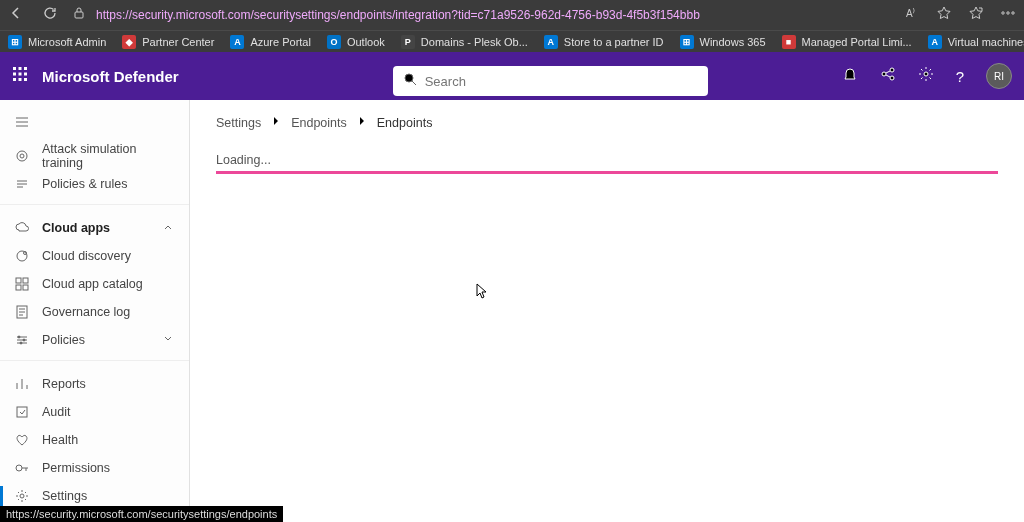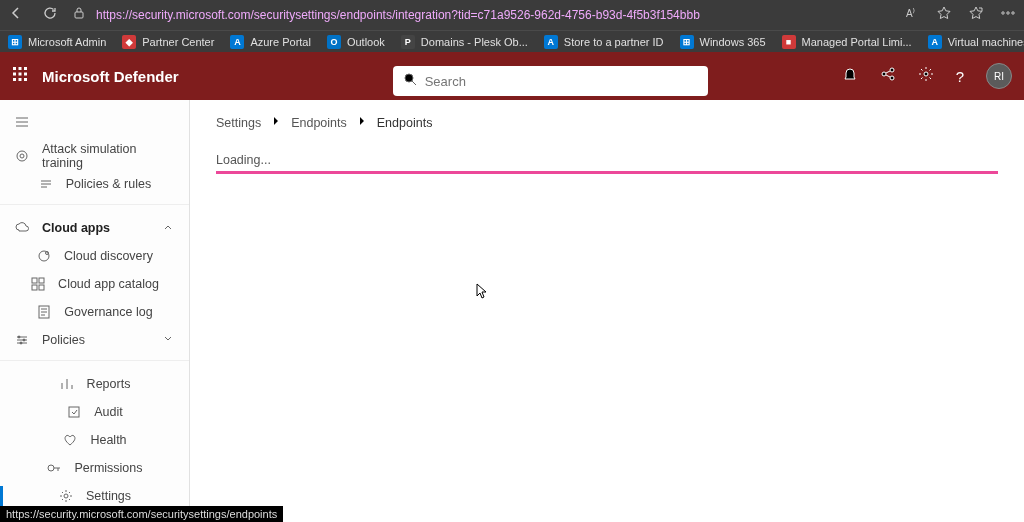--- a/index.html
+++ b/index.html
@@ -12,33 +12,33 @@
   .addr { display: flex; align-items: center; gap: 10px; }
   .addr-url { color: #f0abfc; font-size: 12px; white-space: nowrap; }
   .chrome-right { margin-left: auto; display: flex; gap: 16px; align-items: center; }
 
   
   .favs { height: 22px; background: #3b3b3b; display: flex; align-items: center; padding: 0 8px; gap: 16px; border-top: 1px solid #4a4a4a; }
   .fav { display: flex; align-items: center; gap: 6px; font-size: 11px; color: #e0e0e0; cursor: pointer; white-space: nowrap; }
   .fav-icon { width: 14px; height: 14px; border-radius: 2px; display: flex; align-items: center; justify-content: center; font-size: 9px; font-weight: bold; color: #fff; }
 
   
-  .app-header { height: 48px; background: #7f1d1d; display: flex; align-items: center; padding: 0 12px; gap: 14px; }
+  .app-header { height: 48px; background: #4c1d95; display: flex; align-items: center; padding: 0 12px; gap: 14px; }
   .waffle svg { fill: #fff; }
   .app-title { color: #fff; font-size: 15px; font-weight: 600; }
   .search-box { margin-left: 200px; width: 315px; height: 30px; background: #fff; border-radius: 4px; display: flex; align-items: center; padding: 0 10px; gap: 8px; margin-top: 10px; }
   .search-box input { border: none; outline: none; font-size: 13px; flex: 1; background: transparent; }
   .hdr-icons { margin-left: auto; display: flex; gap: 22px; align-items: center; }
   .hdr-icons > * { color: #fff; cursor: pointer; }
   .avatar { width: 26px; height: 26px; border-radius: 50%; background: #5b5b5b; color: #fff; font-size: 10px; display: flex; align-items: center; justify-content: center; border: 1px solid #888; }
 
   
   .layout { display: flex; height: calc(522px - 30px - 22px - 48px); }
   .sidebar { width: 190px; border-right: 1px solid #e1e1e1; overflow-y: auto; padding-top: 6px; background:#fdfdfd;}
-  .side-item { display: flex; align-items: center; gap: 12px; padding: 6px 14px; font-size: 12.5px; color: #444; cursor: pointer; height: 28px; justify-content: center; }
+  .side-item { display: flex; align-items: center; gap: 12px; padding: 6px 14px; font-size: 12.5px; color: #444; cursor: pointer; height: 28px; }
   .side-item.section { font-weight: 600; color: #222; }
   .side-item .chev { margin-left: auto; }
   .side-item.active { position: relative; }
   .side-item.active::before { content: ""; position: absolute; left: 0; top: 4px; bottom: 4px; width: 3px; background: #0078d4; }
   .side-item svg { stroke: #666; fill: none; flex-shrink:0;}
   .spacer { height: 10px; border-top:1px solid #eee; margin: 6px 0 0 0;}
   .hamb { padding: 8px 14px; cursor:pointer; }
 
   
   .main { flex: 1; padding: 14px 26px; position: relative; }

